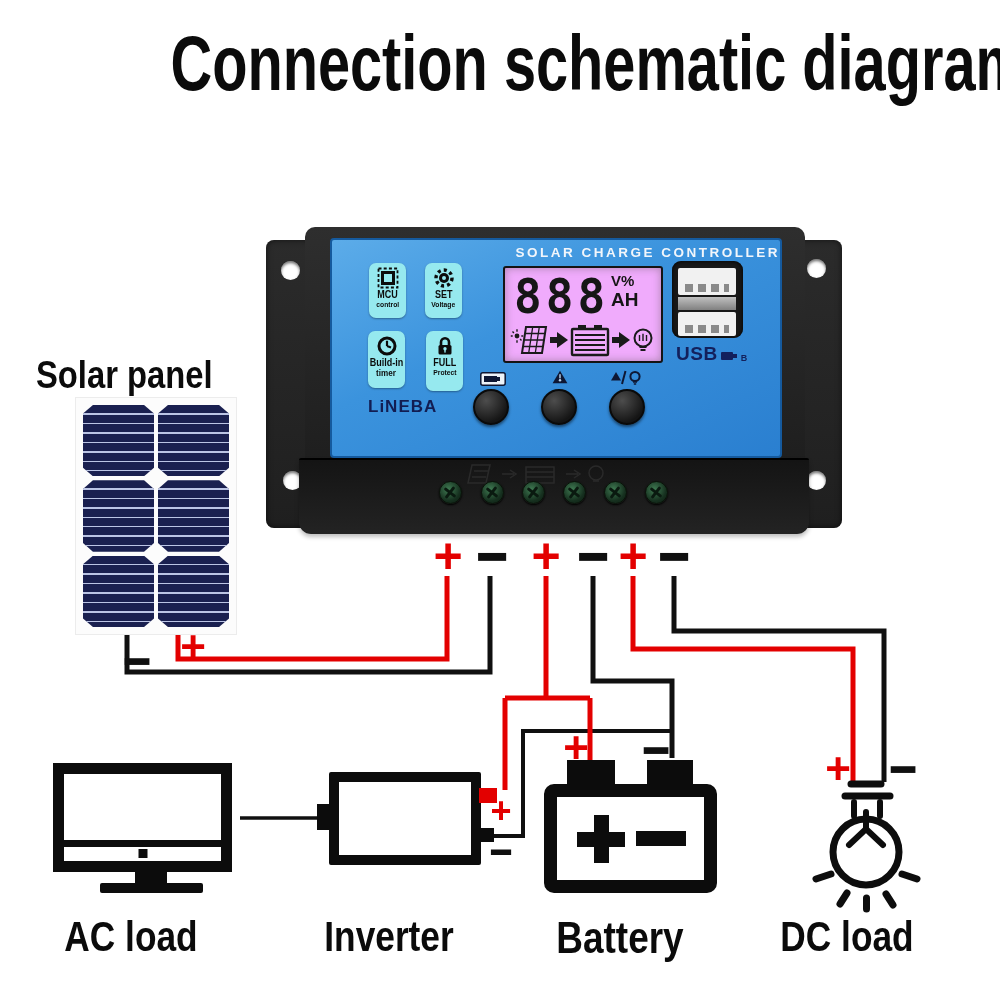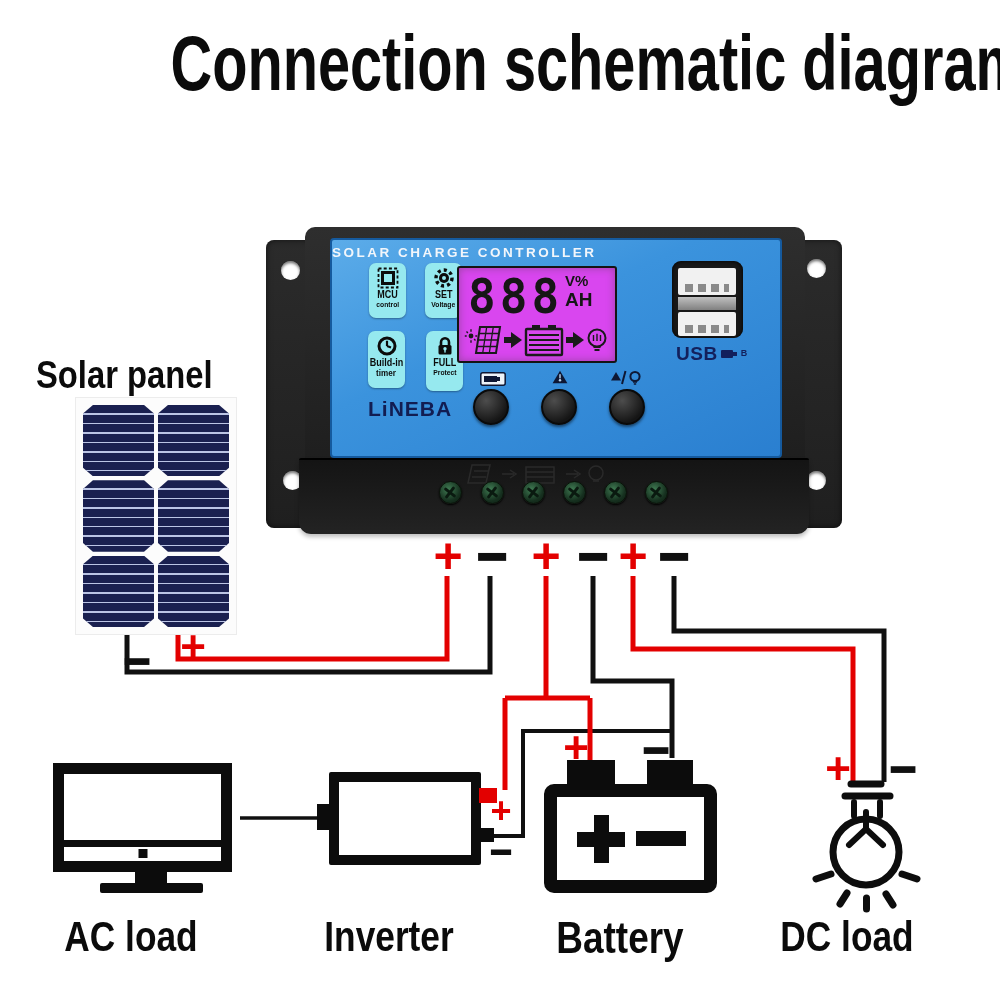--- a/index.html
+++ b/index.html
@@ -33,51 +33,51 @@
   .hole{position:absolute;width:19px;height:19px;background:#fff;border-radius:50%;
         box-shadow:inset 0 2px 3px rgba(0,0,0,.55);}
   .cbody{position:absolute;left:305px;top:227px;width:500px;height:240px;
          background:linear-gradient(180deg,#2e2e2e,#1e1e1e);border-radius:10px 10px 2px 2px;}
   .strip{position:absolute;left:299px;top:458px;width:510px;height:74px;
          background:linear-gradient(180deg,#141414,#232323);border-top:2px solid #000;
          border-radius:2px 2px 12px 12px;box-shadow:0 3px 4px rgba(0,0,0,.25);}
   .face{position:absolute;left:330px;top:238px;width:452px;height:220px;border-radius:4px;
         border:2px solid #155a9e;box-sizing:border-box;
         background:linear-gradient(155deg,#5cace9 0%,#3b93dd 40%,#2a7fd0 100%);}
-  .chead{position:absolute;left:0;right:0;top:5px;text-align:left;color:#f2f6fb;
+  .chead{position:absolute;left:0;right:0;top:5px;text-align:right;color:#f2f6fb;
          font-size:13.5px;font-weight:bold;letter-spacing:2.5px;white-space:nowrap;}
   .badge{position:absolute;width:37px;height:55px;background:#96e9ef;border-radius:7px;
          display:flex;flex-direction:column;align-items:center;justify-content:flex-start;
          padding-top:4px;box-sizing:border-box;box-shadow:0 1px 2px rgba(0,0,0,.35);}
   .badge .t{font-size:10px;font-weight:bold;color:#0c0c0c;line-height:1.1;transform:scaleX(.9);white-space:nowrap;}
   .badge .s{font-size:7.5px;font-weight:bold;color:#0c0c0c;line-height:1.2;transform:scaleX(.9);white-space:nowrap;}
 
-  .lcd{position:absolute;left:457px;top:266px;width:160px;height:97px;background:#d946ef;
+  .lcd{position:absolute;left:503px;top:266px;width:160px;height:97px;background:#f0abfc;
        border:2px solid #141414;border-radius:3px;box-sizing:border-box;
        box-shadow:inset 0 0 9px rgba(40,60,30,.35);}
   .digits{position:absolute;left:9px;top:4px;font-family:"DejaVu Sans Mono",monospace;
           font-weight:bold;font-size:46px;letter-spacing:4px;color:#161616;line-height:1;
           transform:scaleY(1.04);transform-origin:left top;}
   .unit-top{position:absolute;left:106px;top:5px;font-size:15px;font-weight:bold;color:#161616;line-height:1;}
   .unit-bot{position:absolute;left:106px;top:22px;font-size:19px;font-weight:bold;color:#161616;line-height:1;}
 
   .usb-recess{position:absolute;left:672px;top:261px;width:71px;height:77px;background:#181818;
               border-radius:9px;box-shadow:inset 0 0 4px #000;}
   .usb-port{position:absolute;left:678px;width:58px;background:#f1f1f1;border-radius:2px;}
   .usb-pins{position:absolute;left:7px;right:7px;bottom:3px;height:8px;
             background:repeating-linear-gradient(90deg,#8a8a8a 0 8px,rgba(0,0,0,0) 8px 13px);}
   .usb-bar{position:absolute;left:678px;top:297px;width:58px;height:13px;background:linear-gradient(180deg,#c0c0c0,#808080);}
-  .usb-logo{position:absolute;left:676px;top:344px;display:flex;align-items:center;gap:3px;}
+  .usb-logo{position:absolute;left:676px;top:344px;display:flex;align-items:flex-end;gap:3px;}
   .usb-logo .u{font-size:19px;font-weight:bold;color:#13205c;letter-spacing:.5px;line-height:1;}
   .usb-logo .b{font-size:9px;font-weight:bold;color:#13205c;line-height:1;}
 
   .btn{position:absolute;top:389px;width:36px;height:36px;border-radius:50%;
        background:radial-gradient(circle at 35% 30%,#4d4d4d,#151515 72%);
        border:2px solid #0a0a0a;box-sizing:border-box;box-shadow:0 2px 3px rgba(0,0,0,.5);}
-  .brand{position:absolute;left:368px;top:398px;font-size:21px;font-weight:bold;color:#121d52;
+  .brand{position:absolute;left:368px;top:398px;font-size:17px;font-weight:bold;color:#121d52;
          letter-spacing:1px;line-height:1;}
 
   .screw{position:absolute;top:481px;width:23px;height:23px;border-radius:50%;
          background:radial-gradient(circle at 40% 35%,#3f7a52,#16301f 62%,#0c1b11);
          border:1.5px solid #091309;box-sizing:border-box;box-shadow:0 1px 2px #000;}
   .screw::before,.screw::after{content:"";position:absolute;left:3px;top:8.5px;width:14px;height:3px;
          background:#0a1a10;border-radius:2px;}
   .screw::before{transform:rotate(38deg);}
   .screw::after{transform:rotate(-52deg);}
 

